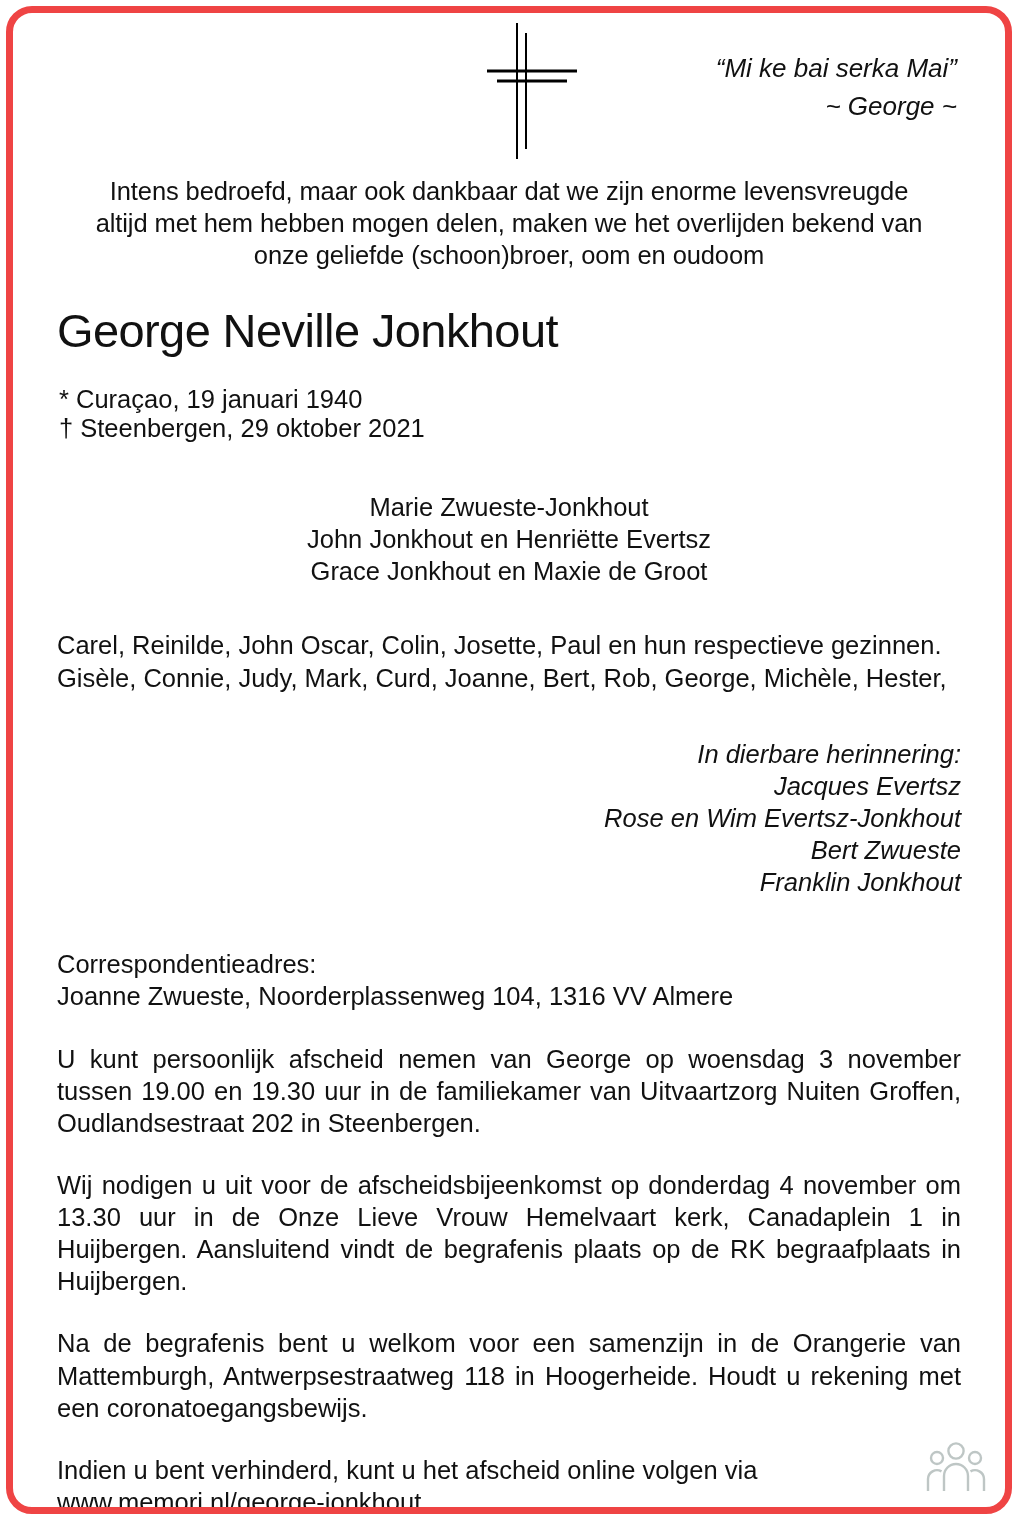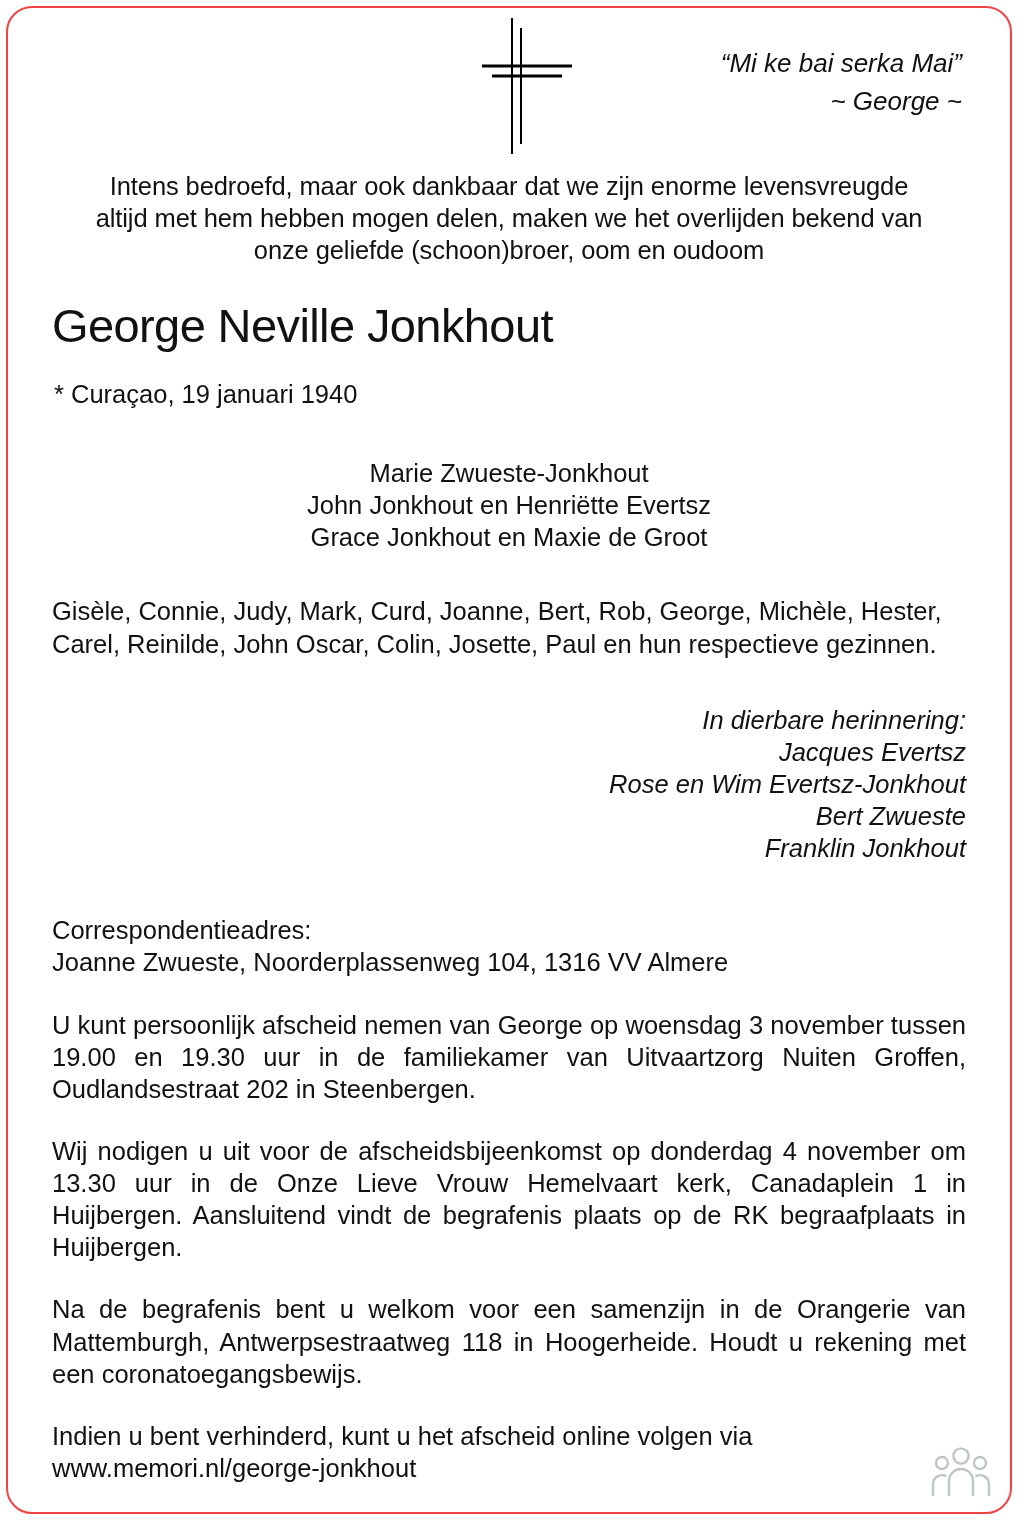--- a/index.html
+++ b/index.html
@@ -17,21 +17,21 @@
 
   
   #card {
     position: absolute;
     left: 6px;
     top: 6px;
     width: 1006px;
     height: 1508px;
     box-sizing: border-box;
     background: #ffffff;
-    border: 2px solid #ef4444;
+    border: 7px solid #ef4444;
     border-radius: 26px;
     overflow: hidden;
   }
 
   #content {
     position: absolute;
     left: 0; top: 0;
     width: 100%;
     height: 100%;
     box-sizing: border-box;
@@ -173,31 +173,32 @@
     <div id="intro">
       <span class="info-line">Intens bedroefd, maar ook dankbaar dat we zijn enorme levensvreugde</span>
       <span class="info-line">altijd met hem hebben mogen delen, maken we het overlijden bekend van</span>
       <span class="info-line">onze geliefde (schoon)broer, oom en oudoom</span>
     </div>
 
     <div id="deceased-name">George Neville Jonkhout</div>
 
     <div id="life-dates">
       <span>* Curaçao, 19 januari 1940</span>
+      <span>† Steenbergen, 29 oktober 2021</span>
     </div>
 
     <div id="family-direct">
       <span class="info-line">Marie Zwueste-Jonkhout</span>
       <span class="info-line">John Jonkhout en Henriëtte Evertsz</span>
       <span class="info-line">Grace Jonkhout en Maxie de Groot</span>
     </div>
 
     <div id="family-extended">
+      <span class="info-line">Carel, Reinilde, John Oscar, Colin, Josette, Paul en hun respectieve gezinnen.</span>
       <span class="info-line">Gisèle, Connie, Judy, Mark, Curd, Joanne, Bert, Rob, George, Michèle, Hester,</span>
-      <span class="info-line">Carel, Reinilde, John Oscar, Colin, Josette, Paul en hun respectieve gezinnen.</span>
     </div>
 
     <div id="in-memoriam">
       <span class="info-line">In dierbare herinnering:</span>
       <span class="info-line">Jacques Evertsz</span>
       <span class="info-line">Rose en Wim Evertsz-Jonkhout</span>
       <span class="info-line">Bert Zwueste</span>
       <span class="info-line">Franklin Jonkhout</span>
     </div>
 

